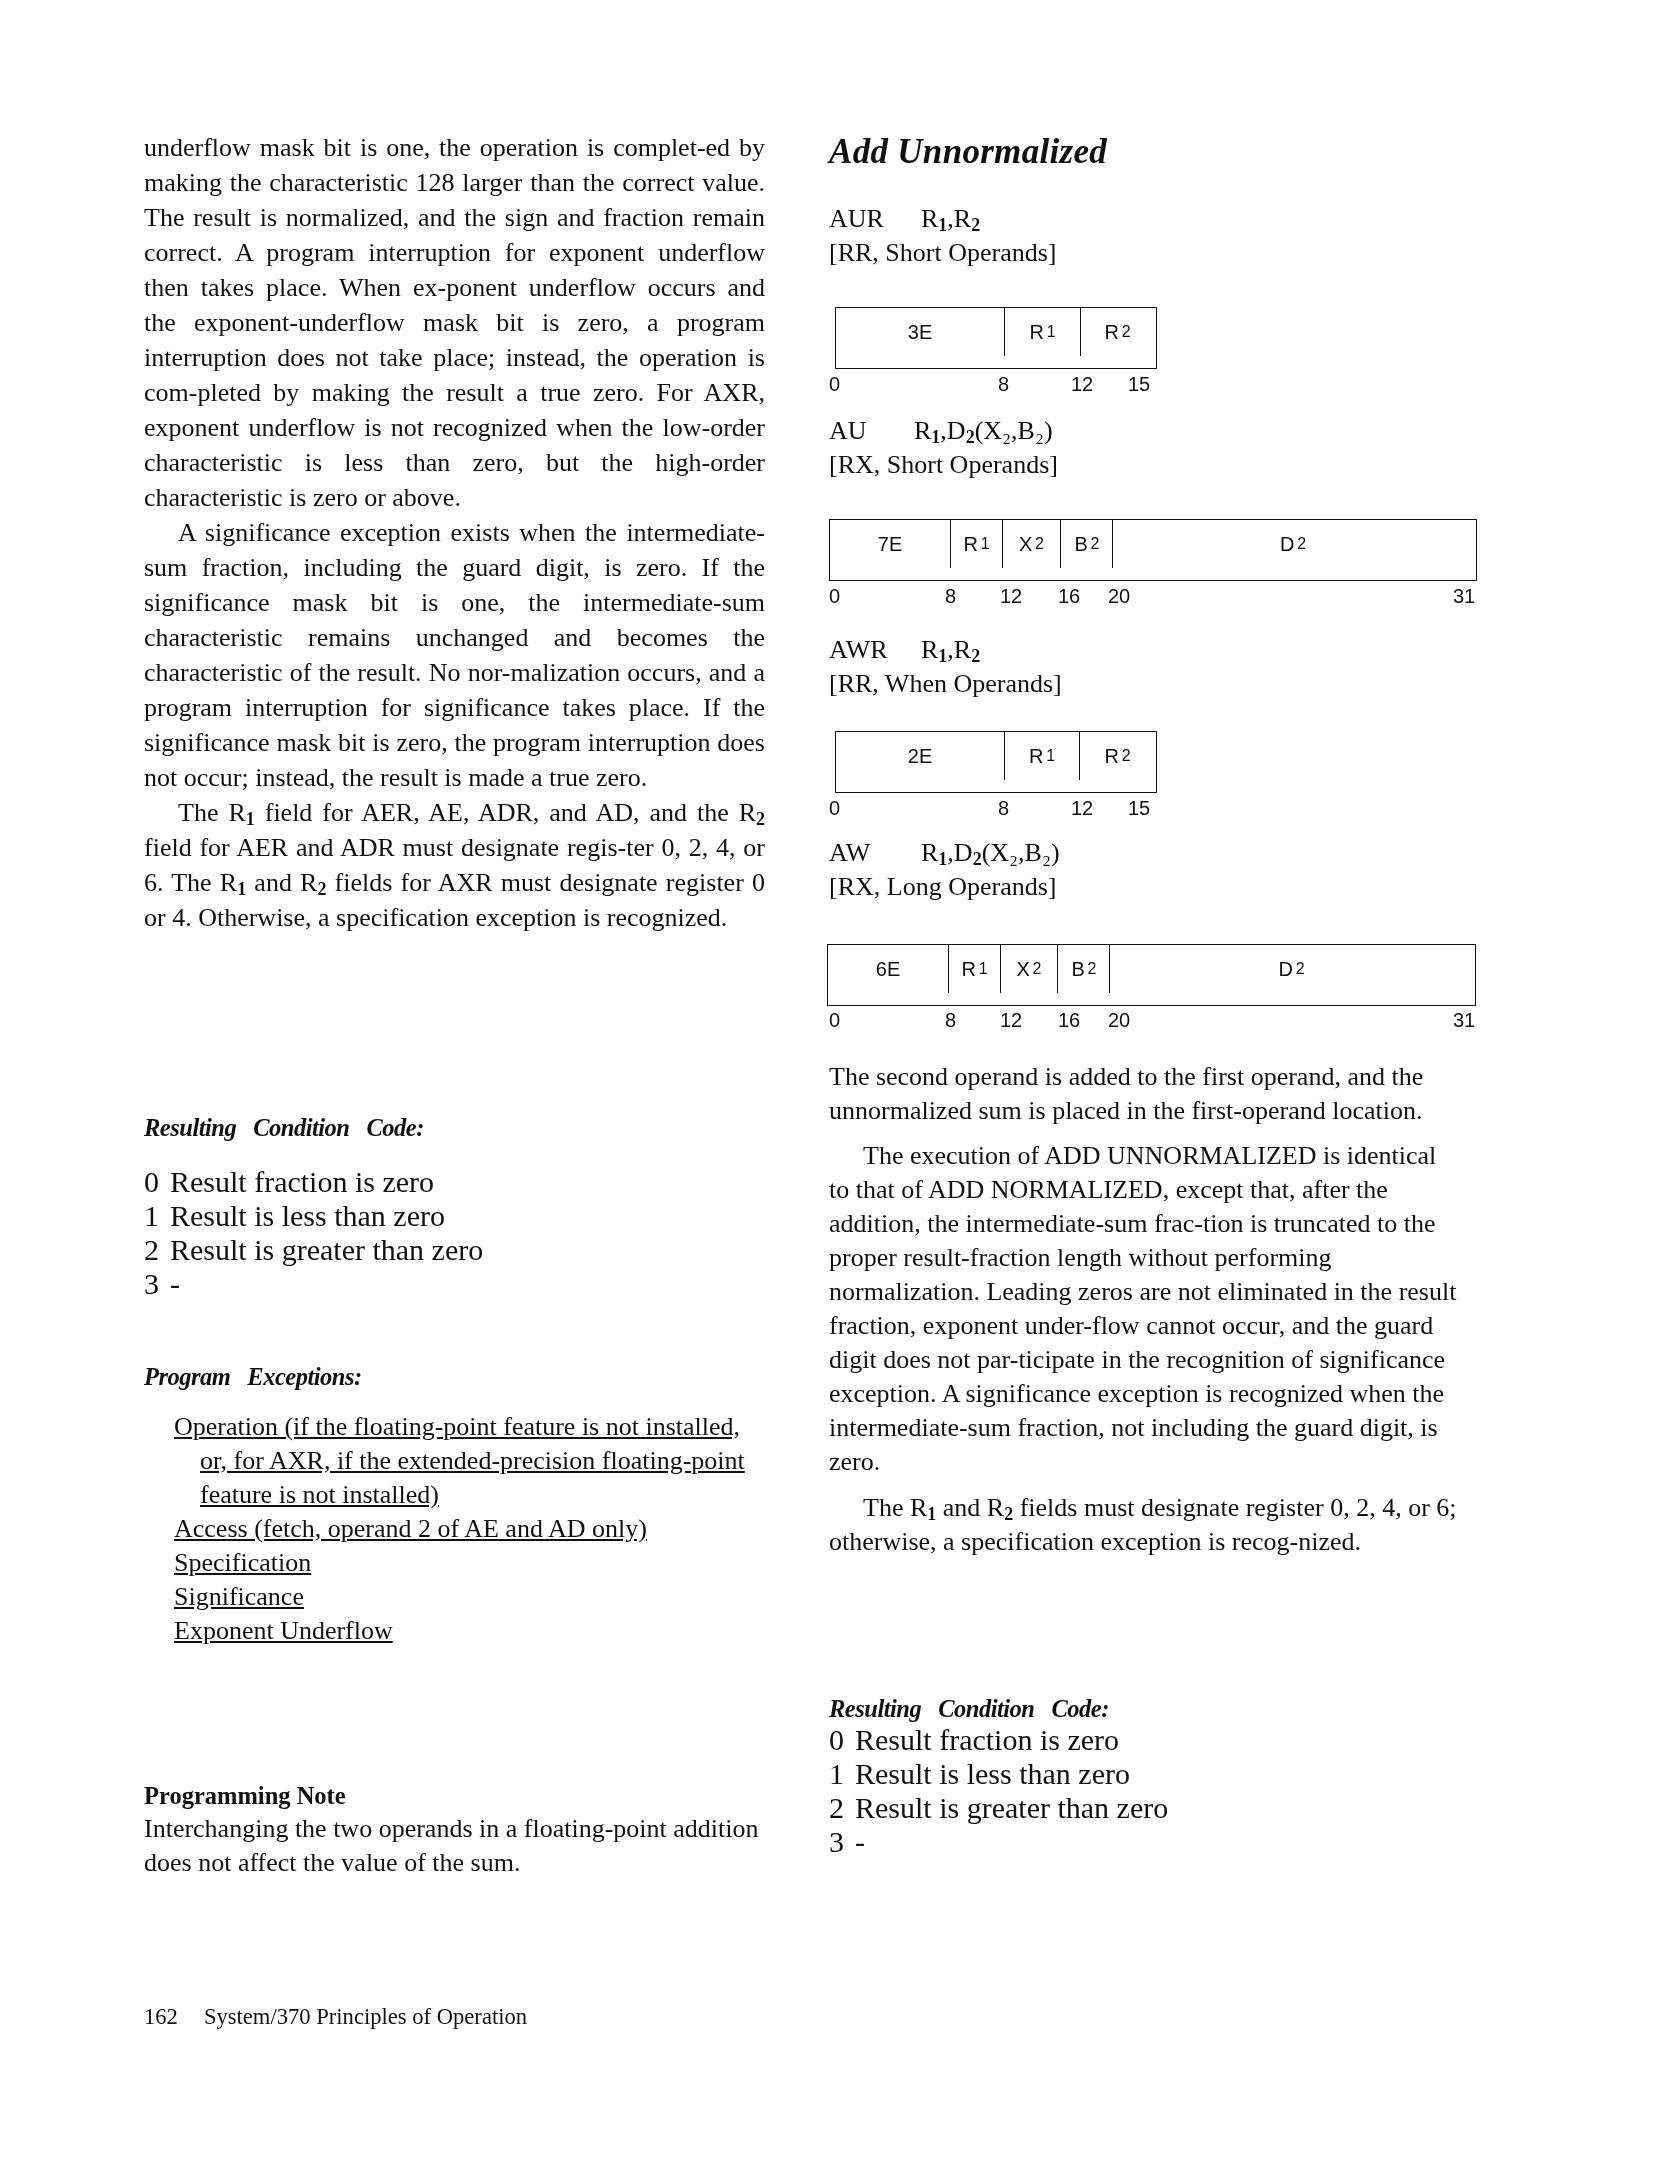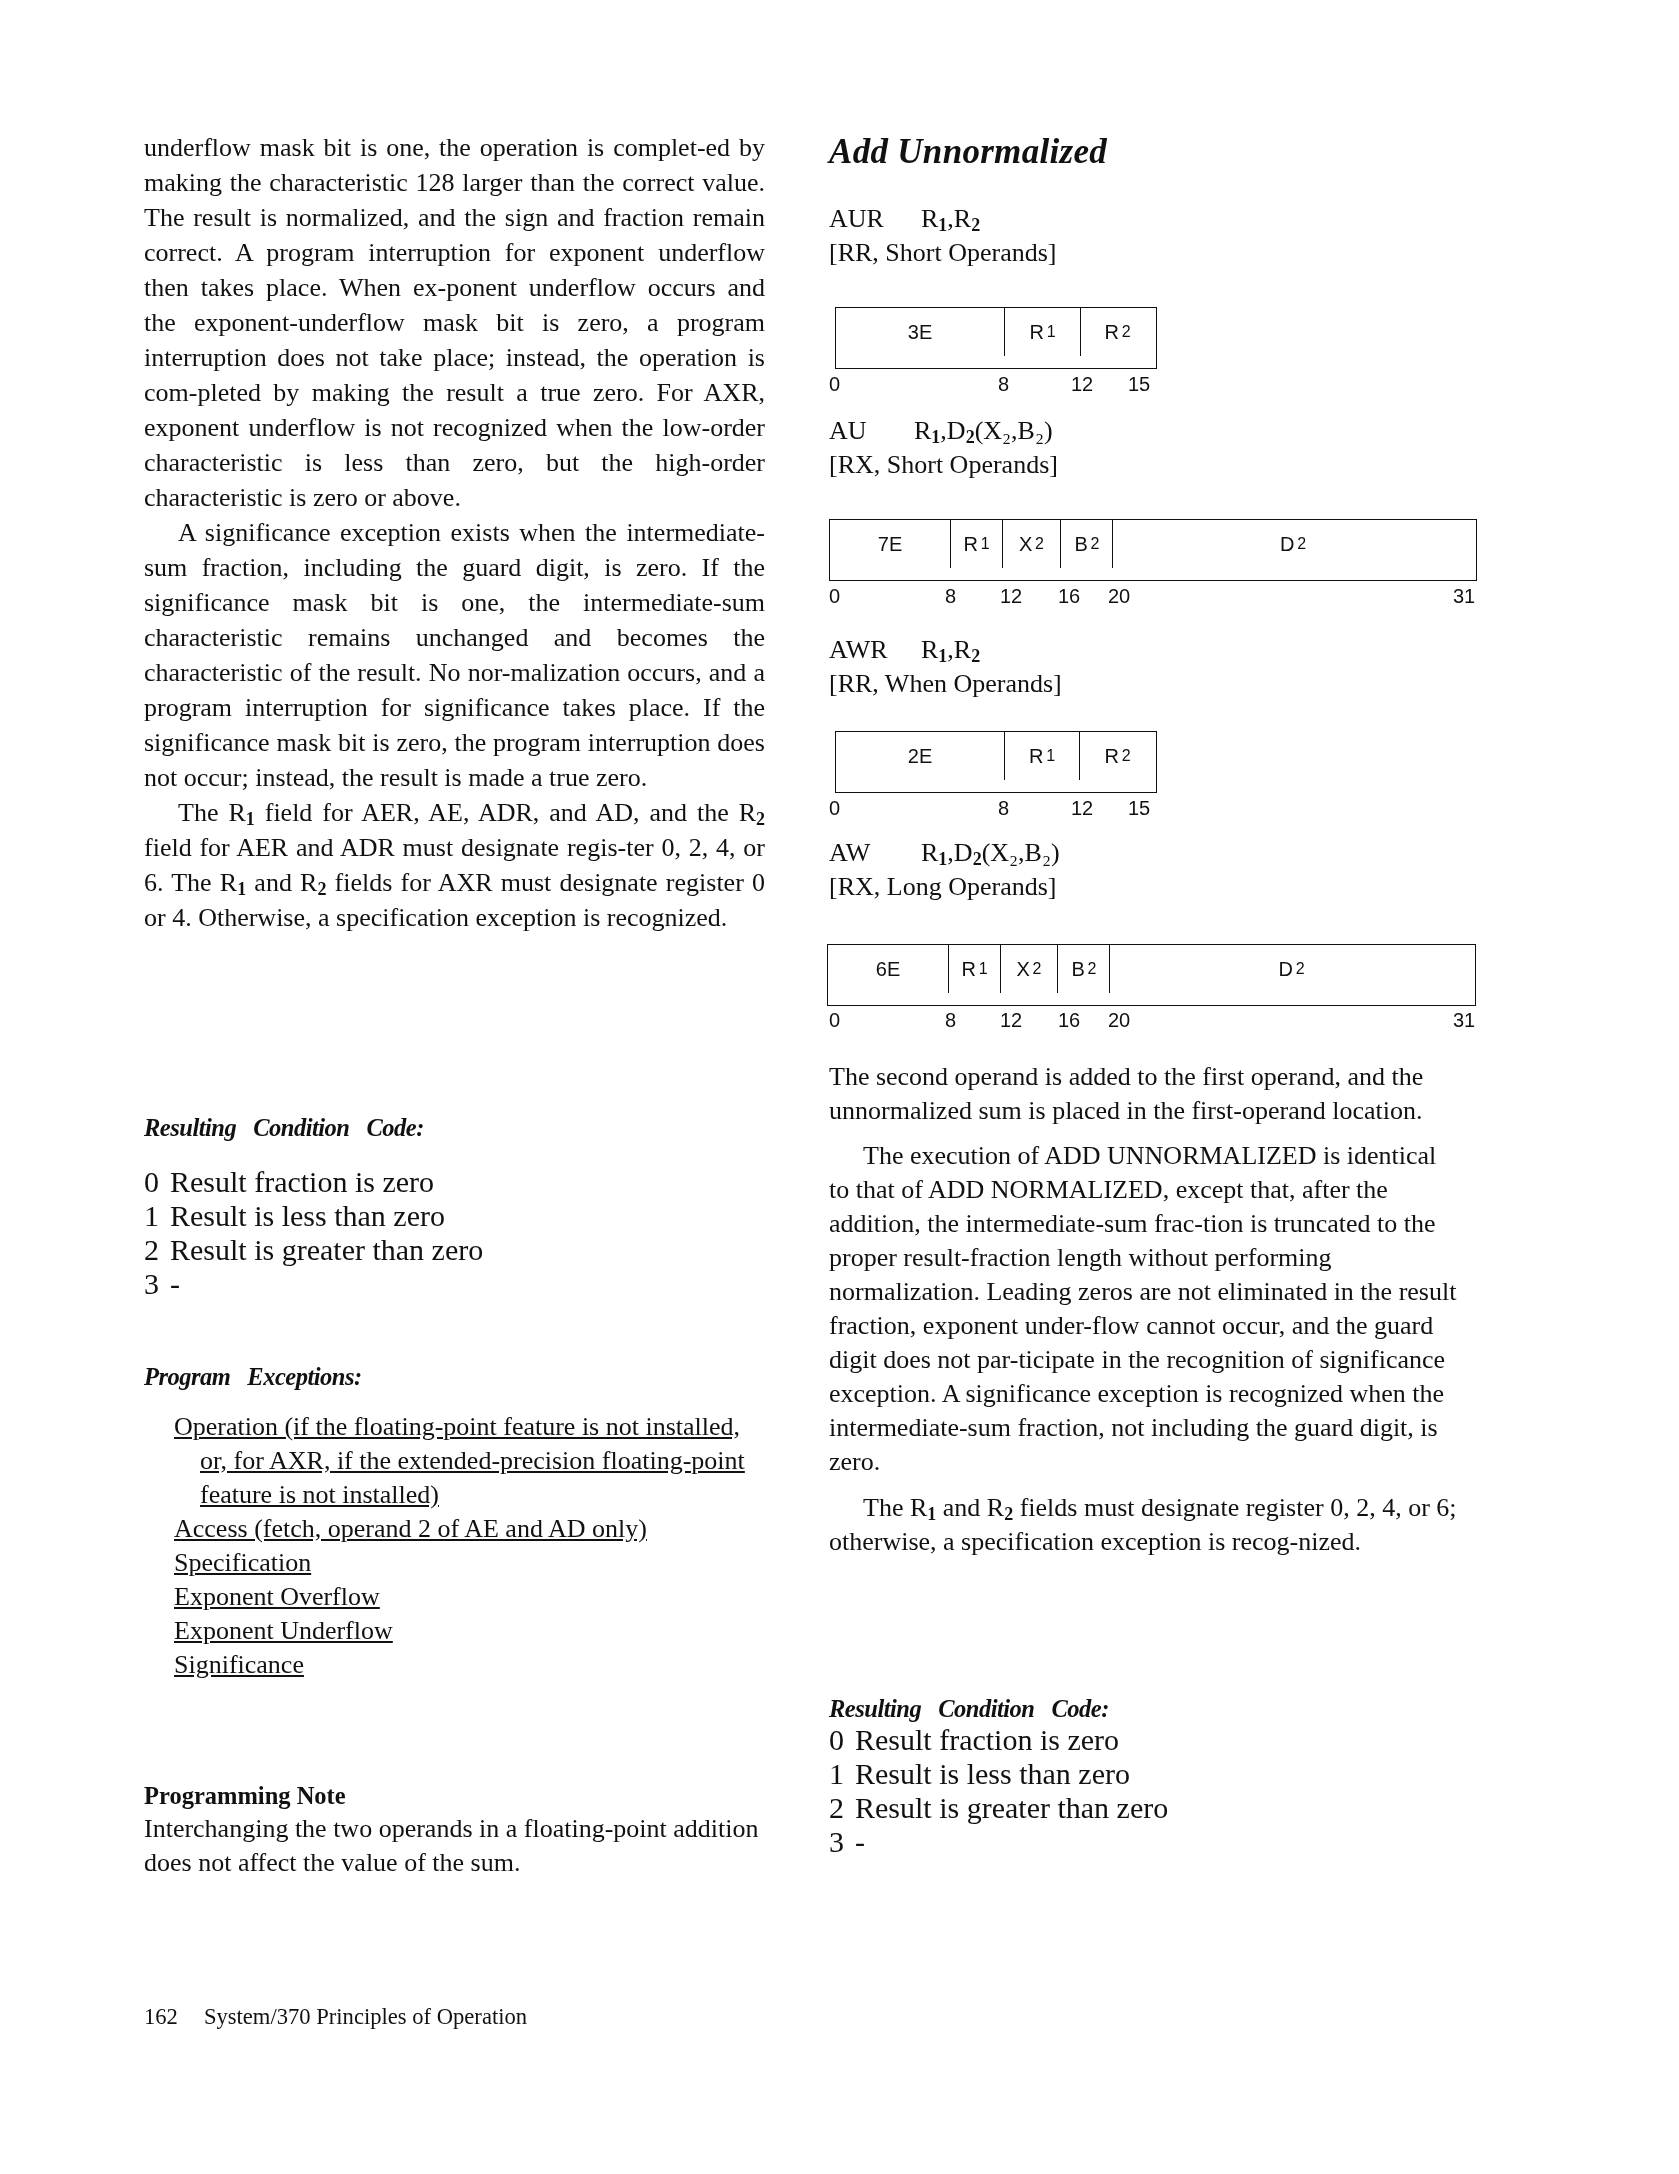--- a/index.html
+++ b/index.html
@@ -49,23 +49,22 @@
     <li><span class="cc-num">3</span><span>-</span></li>
   </ul>
 </div>
 
 <div class="col" style="left:144px; top:1363px; width:640px;">
   <p class="section-head"><span>Program</span><span>Exceptions:</span></p>
   <ul class="exc-list" style="margin-top:19px; width:584px;">
     <li>Operation (if the floating-point feature is not installed, or, for AXR, if the extended-precision floating-point feature is not installed)</li>
     <li>Access (fetch, operand 2 of AE and AD only)</li>
     <li>Specification</li>
-    <li>Exponent Overflow</li>
+    <li>Significance</li>
     <li>Exponent Underflow</li>
-    <li>Significance</li>
   </ul>
 </div>
 
 <div class="col" style="left:144px; top:1782px; width:621px;">
   <p class="prog-note-title">Programming Note</p>
   <p class="p" style="line-height:34px; margin-top:1.9px;">Interchanging the two operands in a floating-point addition does not affect the value of the sum.</p>
 </div>
 
 <div class="footer">
   <span class="pg">162</span><span>System/370 Principles of Operation</span>

